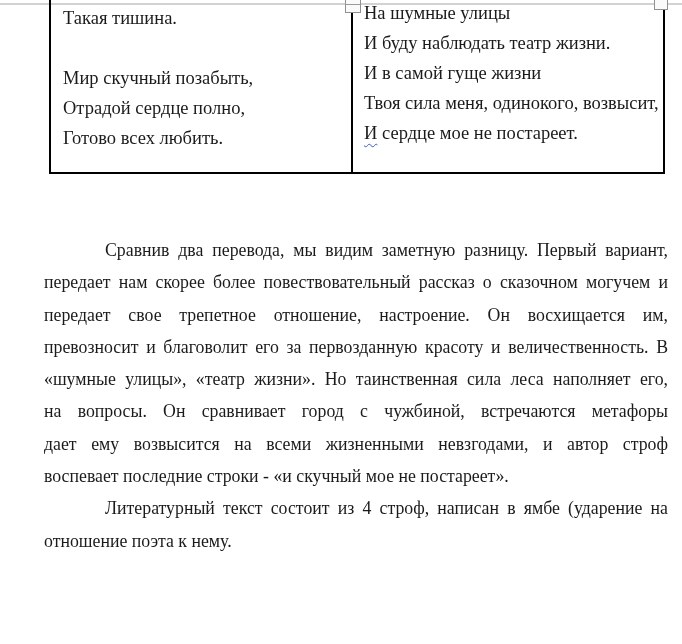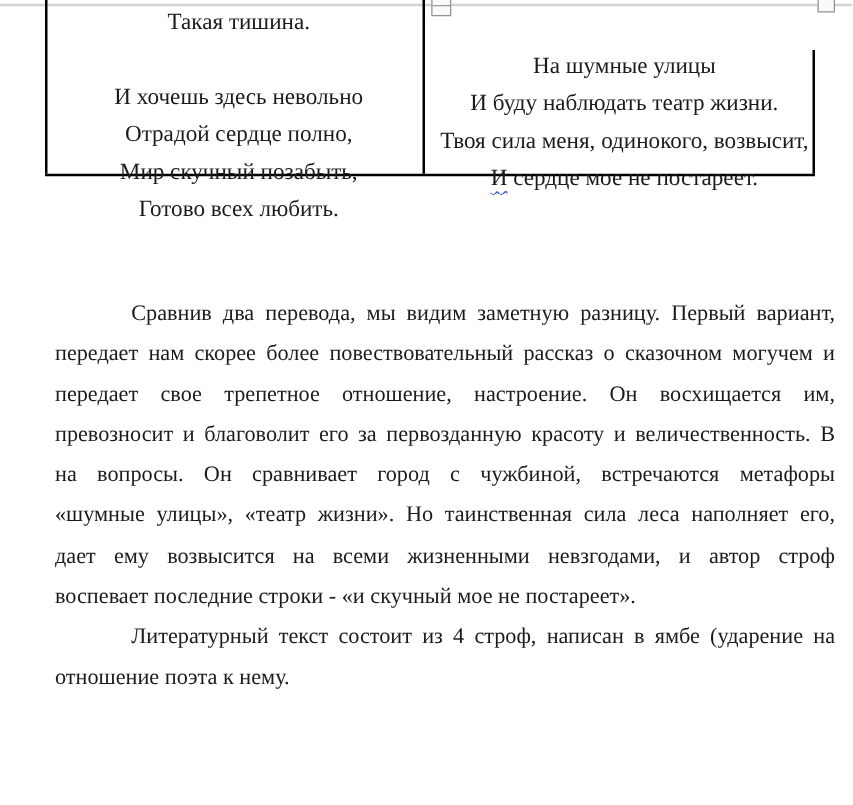--- a/index.html
+++ b/index.html
@@ -9,24 +9,24 @@
   }
 
   
   .ruler-line { position:absolute; top:3px; left:0; width:682px; height:2px; background:#d2d2d2; }
   .col-handle { position:absolute; background:#fafafa; border:1px solid #919191; box-sizing:border-box; z-index:3; }
   .handle-split { position:absolute; left:0; right:0; top:6px; height:1px; background:#9a9a9a; }
   #handle-mid { left:345px; top:-3px; width:16px; height:16px; }
   #handle-right { left:654px; top:-3px; width:14px; height:13px; }
 
   
-  .poem-table { position:absolute; left:36px; top:0; width:616px; height:141px; display:flex; box-sizing:border-box; border-bottom:2px solid #000;text-align:center; }
+  .poem-table { position:absolute; left:49px; top:0; width:616px; height:174px; display:flex; box-sizing:border-box; border-bottom:2px solid #000; }
   .cell { box-sizing:border-box; font-size:18.5px; line-height:30px; overflow:visible; }
   .cell-left  { width:304px; border-left:2px solid #000; border-right:2px solid #000; padding:3px 6px 0 12px; }
-  .cell-right { flex:1; border-right:2px solid #000; padding:0 2px 0 11px;margin-top:40px; }
+  .cell-right { flex:1; border-right:2px solid #000; padding:0 2px 0 11px; }
   .cell-right .lines { margin-top:-2px; }
   .tline { height:30px; white-space:nowrap; }
 
   .squiggle {
     text-decoration: underline;
     text-decoration-style: wavy;
     text-decoration-color:#3c5ae0;
     text-decoration-thickness:1px;
     text-underline-offset:4px;
   }
@@ -46,44 +46,44 @@
   <div class="col-handle" id="handle-mid">
     <div class="handle-split"></div>
   </div>
   <div class="col-handle" id="handle-right"></div>
 
   <div class="poem-table">
     <div class="cell cell-left">
       <div class="lines">
           <div class="tline">Такая тишина.</div>
           <div class="tline">&nbsp;</div>
-          <div class="tline">И хочешь здесь невольно</div>
+          <div class="tline">Мир скучный позабыть,</div>
           <div class="tline">Отрадой сердце полно,</div>
-          <div class="tline">Мир скучный позабыть,</div>
           <div class="tline">Готово всех любить.</div>
         </div>
     </div>
     <div class="cell cell-right">
       <div class="lines">
           <div class="tline">На шумные улицы</div>
           <div class="tline">И буду наблюдать театр жизни.</div>
+          <div class="tline">И в самой гуще жизни</div>
           <div class="tline">Твоя сила меня, одинокого, возвысит,</div>
           <div class="tline"><span class="squiggle">И</span> сердце мое не постареет.</div>
         </div>
     </div>
   </div>
 
   <div class="body-text">
       <div>
         <div class="bline first">Сравнив два перевода, мы видим заметную разницу. Первый вариант,</div>
         <div class="bline">передает нам скорее более повествовательный рассказ о сказочном могучем и</div>
         <div class="bline">передает свое трепетное отношение, настроение. Он восхищается им,</div>
         <div class="bline">превозносит и благоволит его за первозданную красоту и величественность. В</div>
+        <div class="bline">«шумные улицы», «театр жизни». Но таинственная сила леса наполняет его,</div>
         <div class="bline">на вопросы. Он сравнивает город с чужбиной, встречаются метафоры</div>
-        <div class="bline">«шумные улицы», «театр жизни». Но таинственная сила леса наполняет его,</div>
         <div class="bline">дает ему возвысится на всеми жизненными невзгодами, и автор строф</div>
         <div class="bline plast">воспевает последние строки - «и скучный мое не постареет».</div>
       </div>
       <div>
         <div class="bline first">Литературный текст состоит из 4 строф, написан в ямбе (ударение на</div>
         <div class="bline plast">отношение поэта к нему.</div>
       </div>
     </div>
 
 </div>

